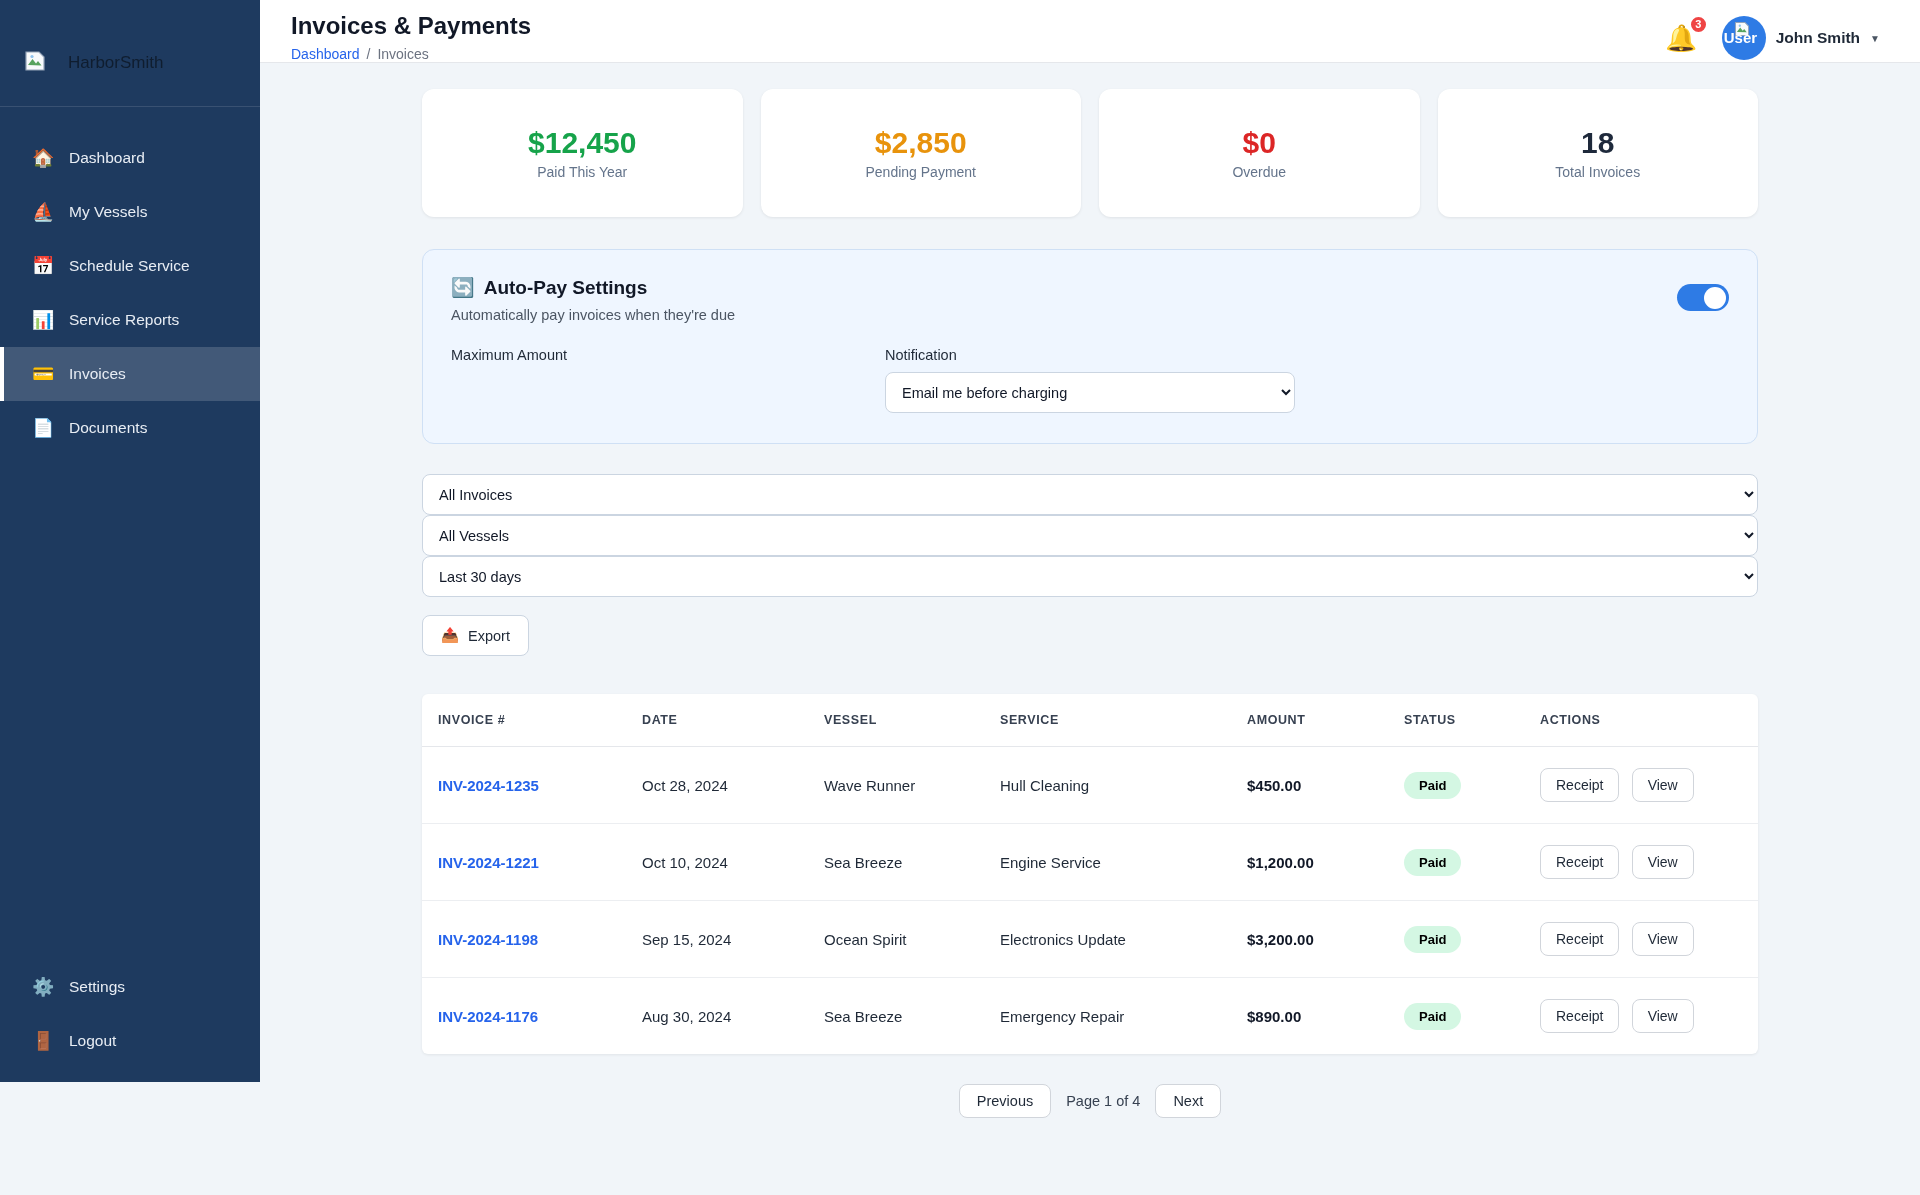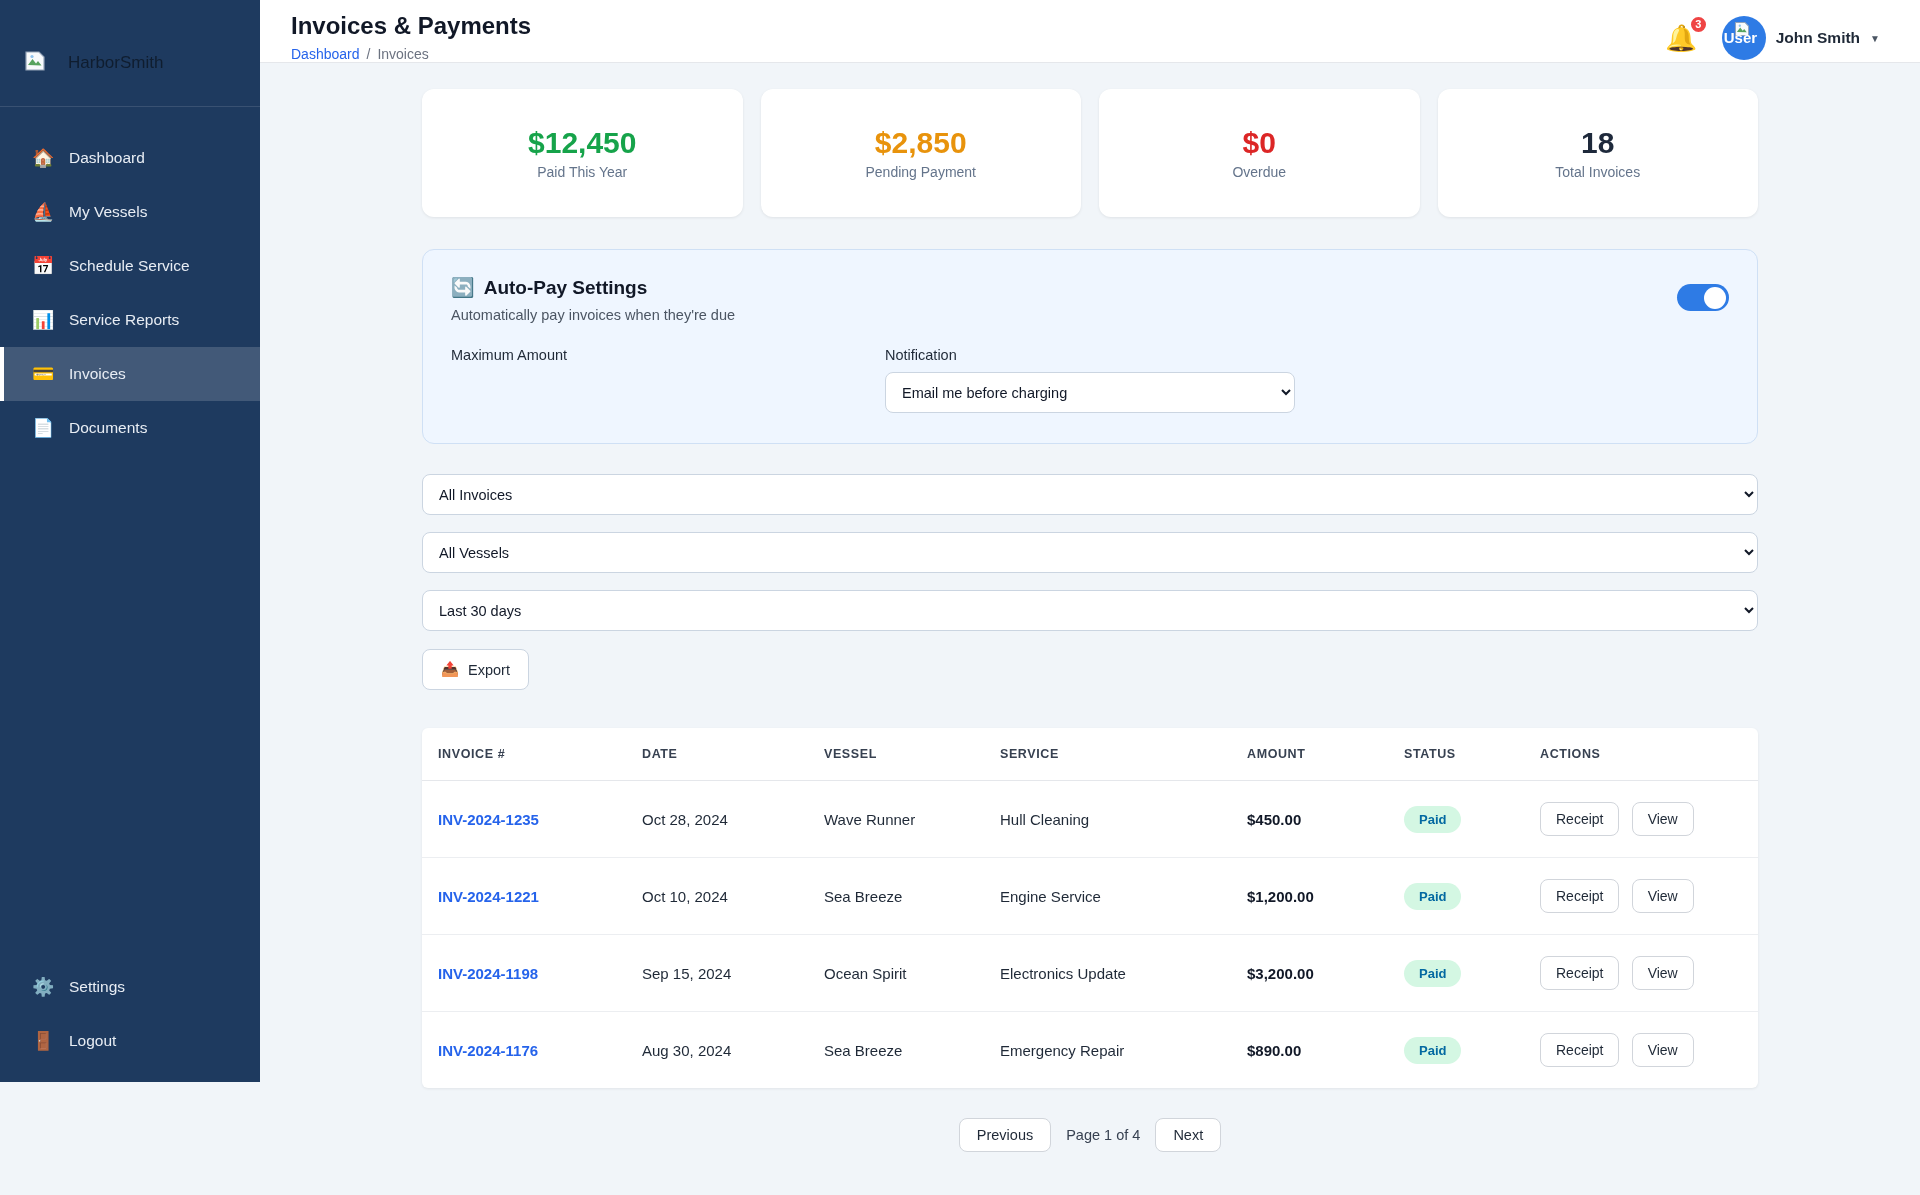--- a/index.html
+++ b/index.html
@@ -56,37 +56,37 @@
   .toggle { width:52px; height:27px; border-radius:14px; background:#2e7be5; position:relative; cursor:pointer; flex-shrink:0; margin-top:8px; }
   .toggle .knob { position:absolute; top:2.5px; right:3px; width:22px; height:22px; border-radius:50%; background:#fff; }
   .autopay-fields { display:grid; grid-template-columns:1fr 1fr 1fr; gap:24px; margin-top:24px; }
   .field-label { font-size:14.5px; color:#1f2937; margin-bottom:9px; }
   .field-control, select.field-control, input.field-control {
       width:100%; height:41px; background:#fff; border:1px solid #cbd5e1; border-radius:8px;
       font-size:14.5px; color:#111827; padding:0 12px; font-family:"Liberation Sans", sans-serif; }
 
   
   .filter-select { display:block; width:100%; height:41px; background:#fff; border:1px solid #cbd5e1; border-radius:8px;
-      font-size:14.5px; color:#111827; padding:0 12px; margin-top:17px; font-family:"Liberation Sans", sans-serif; }
+      font-size:14.5px; color:#111827; padding:0 12px; font-family:"Liberation Sans", sans-serif; }
   .filter-select:first-of-type { margin-top:30px; }
   .export-btn { margin-top:18px; display:inline-flex; align-items:center; gap:9px; background:#fff;
       border:1px solid #cbd5e1; border-radius:8px; height:41px; padding:0 18px; font-size:14.5px; color:#1f2937; cursor:pointer; }
 
   
   .table-card { margin-top:38px; background:#fff; border-radius:6px; box-shadow:0 1px 3px rgba(0,0,0,0.07); overflow:hidden; }
   table { width:100%; border-collapse:collapse; table-layout:fixed; }
   thead th { text-align:left; font-size:12.5px; letter-spacing:0.6px; color:#374151; font-weight:bold;
              padding:19px 16px; border-bottom:1px solid #e5e7eb; }
   tbody td { padding:21px 16px; font-size:15px; color:#1f2937; border-bottom:1px solid #eceef1; }
   tbody tr:last-child td { border-bottom:none; }
   .inv-link { color:#2563eb; font-weight:bold; cursor:pointer; }
   .amount { font-weight:bold; color:#111827; }
   .badge { display:inline-block; border-radius:999px; font-size:13px; font-weight:bold; padding:6px 15px; }
   .badge.pending { background:#fdf0c9; color:#a16207; }
-  .badge.paid { background:#d4f7e3; color:#0369a1; }
+  .badge.paid { background:#d4f7e3; color:#000000; }
   .btn { display:inline-block; border-radius:8px; font-size:14px; padding:8px 15px; cursor:pointer;
          background:#fff; border:1px solid #d1d5db; color:#1f2937; margin-right:8px; font-family:"Liberation Sans", sans-serif; }
   .btn.primary { background:#2563eb; border-color:#2563eb; color:#fff; font-weight:bold; }
 
   
   .pagination { display:flex; align-items:center; justify-content:center; gap:15px; margin:30px 0 40px; }
   .page-btn { background:#fff; border:1px solid #d1d5db; border-radius:8px; padding:8px 17px; font-size:14.5px; color:#1f2937; cursor:pointer; }
   .page-status { font-size:14.5px; color:#374151; }
 </style>
 </head>

